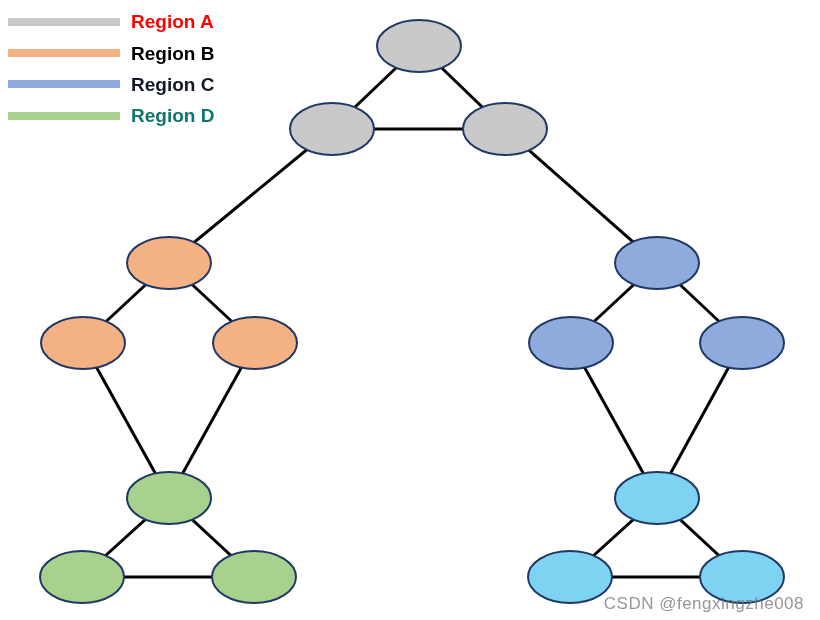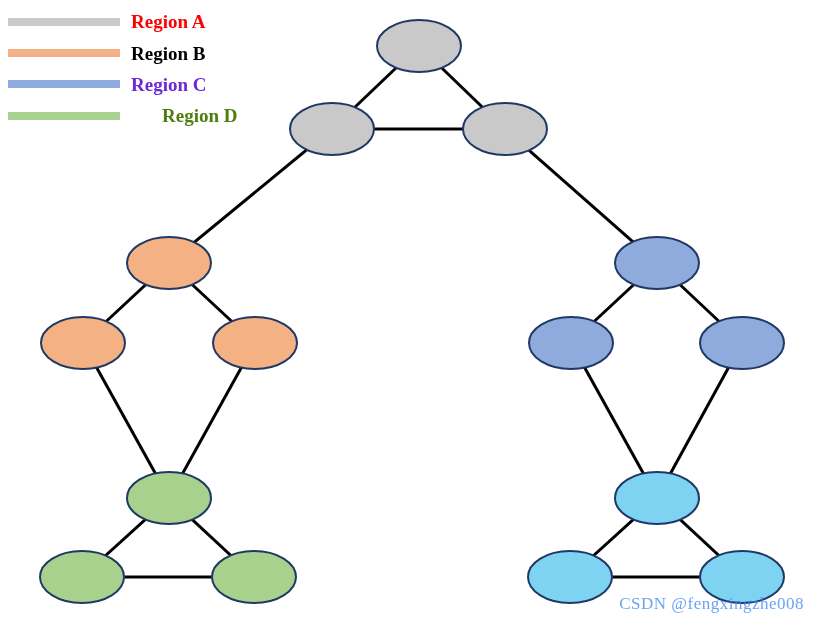--- a/index.html
+++ b/index.html
@@ -2,21 +2,21 @@
 <html><head>
 <meta charset="utf-8">
 <style>
   html, body { margin: 0; padding: 0; background: #ffffff; }
   .canvas {
     position: relative;
     width: 820px;
     height: 620px;
     background: #ffffff;
     overflow: hidden;
-    font-family: Liberation Serif, serif;
+    font-family: Liberation Sans, sans-serif;
     text-align: right;
   }
   .diagram-svg {
     position: absolute;
     left: 0; top: 0;
     width: 820px; height: 620px;
   }
   .legend {
     position: absolute;
     left: 8px;
@@ -97,23 +97,23 @@
     <div class="legend-row">
       <span class="legend-bar" style="background-color: rgb(201, 201, 201);"></span>
       <span class="legend-label" style="color: rgb(255, 0, 0);">Region A</span>
     </div>
     <div class="legend-row">
       <span class="legend-bar" style="background-color: rgb(244, 177, 131);"></span>
       <span class="legend-label" style="color: #000000;">Region B</span>
     </div>
     <div class="legend-row">
       <span class="legend-bar" style="background-color: rgb(143, 170, 220);"></span>
-      <span class="legend-label" style="color: #6d28d9;">Region C</span>
+      <span class="legend-label" style="color: #0f172a;">Region C</span>
     </div>
     <div class="legend-row">
       <span class="legend-bar" style="background-color: rgb(169, 209, 142);"></span>
-      <span class="legend-label" style="color: #4d7c0f; margin-left: 31px;">Region D</span>
+      <span class="legend-label" style="color: #0f766e;">Region D</span>
     </div>
   </div>
 
-  <div class="watermark" style="color: #3b82f6;">CSDN @fengxingzhe008</div>
+  <div class="watermark" style="color: #737373;">CSDN @fengxingzhe008</div>
 
 </div>
 
 </body></html>

